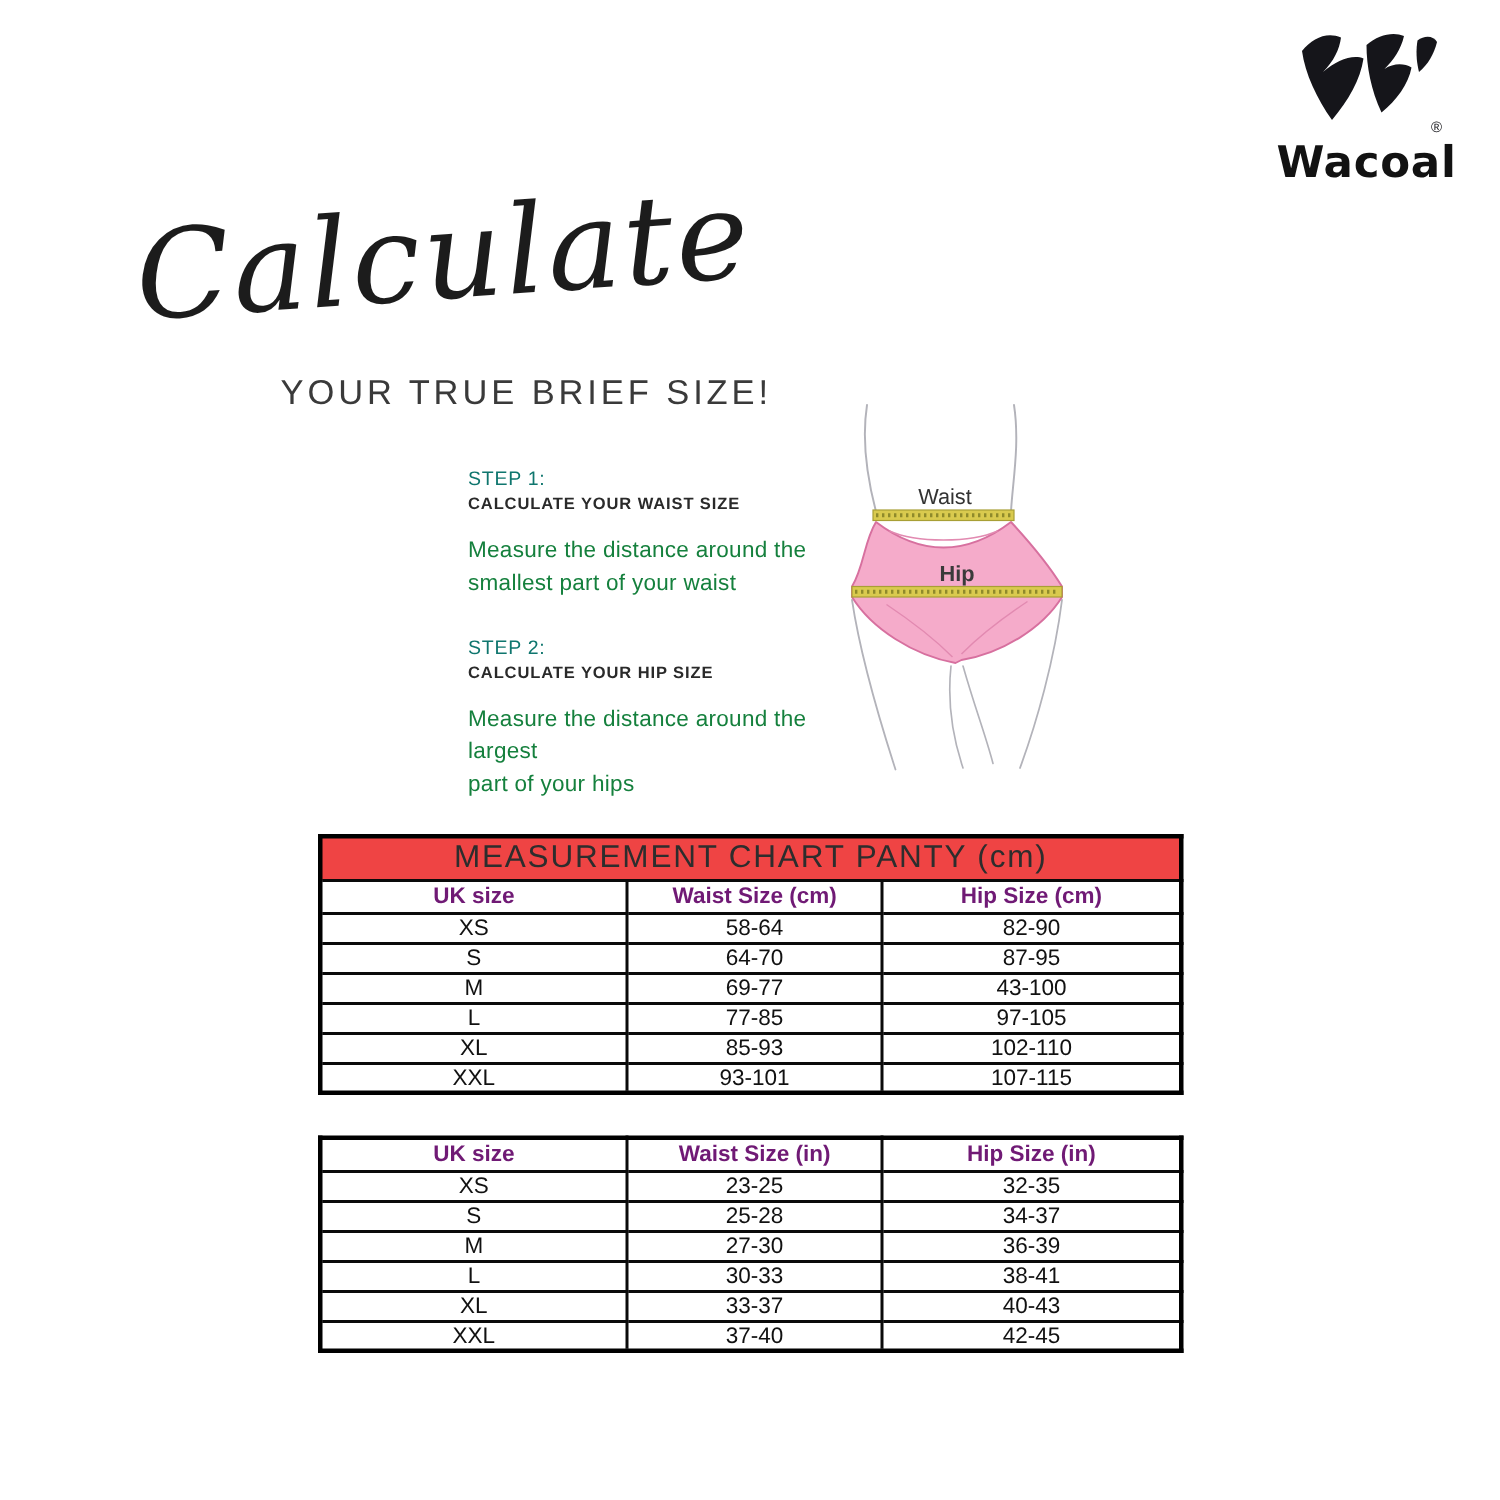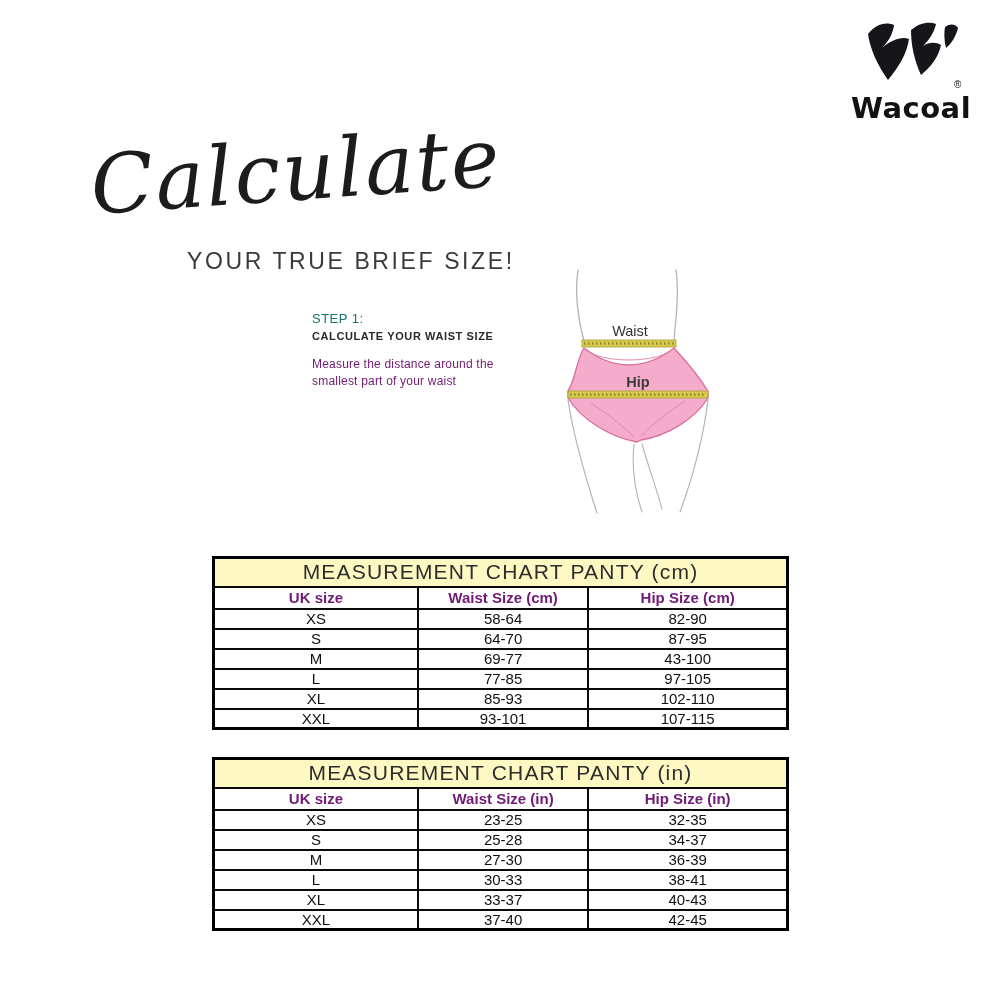--- a/index.html
+++ b/index.html
@@ -64,22 +64,22 @@
     letter-spacing: 0.5px;
   }
   .step-heading {
     font-size: 11px;
     font-weight: 700;
     color: #2a2a2a;
     letter-spacing: 0.6px;
     margin-top: 4px;
   }
   .step-body {
-    font-size: 12px;
-    color: #701a75;
+    font-size: 15px;
+    color: #15803d;
     line-height: 1.45;
     margin-top: 14px;
     white-space: pre-line;
     letter-spacing: 0.2px;
   }
 
   
   .figure { position: absolute; left: 545px; top: 260px; }
 
   
@@ -89,21 +89,21 @@
     width: 577px;
     border-collapse: collapse;
     table-layout: fixed;
     border: 3px solid #000;
     font-family: "Liberation Sans", sans-serif;
   }
   #table-cm { top: 556px; }
   #table-in { top: 757px; }
   .size-table td, .size-table th { border: 2px solid #0a0a0a; text-align: center; }
   .t-title {
-    background: #fef9c3;
+    background: #ef4444;
     font-size: 21px;
     color: #2d2d2d;
     letter-spacing: 1.2px;
     height: 29px;
     border-bottom: 3px solid #000;
   }
   .t-head th { height: 22px; font-size: 15px; font-weight: 700; color: #701a75; }
   .t-body td { height: 20px; font-size: 15px; color: #111; }
 </style>
 </head>
@@ -124,20 +124,26 @@
   <div class="script-title">Calculate</div>
   <div class="subtitle">YOUR TRUE BRIEF SIZE!</div>
 
   <div class="steps">
     <div class="step">
       <div class="step-label">STEP 1:</div>
       <div class="step-heading">CALCULATE YOUR WAIST SIZE</div>
       <div class="step-body">Measure the distance around the
 smallest part of your waist</div>
     </div>
+    <div class="step">
+      <div class="step-label">STEP 2:</div>
+      <div class="step-heading">CALCULATE YOUR HIP SIZE</div>
+      <div class="step-body">Measure the distance around the largest
+part of your hips</div>
+    </div>
   </div>
 
   <svg class="figure" width="240" height="272" viewBox="0 0 240 272" aria-hidden="true">
 
     <path d="M33,10 C29,36 34,62 39,81" fill="none" stroke="#b3b3ba" stroke-width="1.3" stroke-linecap="round"></path>
     <path d="M131,10 C135,36 130,62 129,81" fill="none" stroke="#b3b3ba" stroke-width="1.3" stroke-linecap="round"></path>
 
     <path d="M23,140 C29,180 42,222 52,253" fill="none" stroke="#b3b3ba" stroke-width="1.2" stroke-linecap="round"></path>
     <path d="M163,140 C158,180 146,222 135,252" fill="none" stroke="#b3b3ba" stroke-width="1.2" stroke-linecap="round"></path>
     <path d="M89,184 C86,212 91,234 97,252" fill="none" stroke="#b3b3ba" stroke-width="1.1" stroke-linecap="round"></path>
@@ -216,23 +222,20 @@
       </tbody>
   </table>
 
   <table class="size-table" id="table-in">
     <colgroup>
         <col style="width:35.6%">
         <col style="width:29.7%">
         <col style="width:34.7%">
       </colgroup>
     <tbody>
-        <tr>
-          <td colspan="3" class="t-title">MEASUREMENT CHART PANTY (in)</td>
-        </tr>
     <tr class="t-head">
           <th>UK size</th>
           <th>Waist Size (in)</th>
           <th>Hip Size (in)</th>
         </tr>
     </tbody>
       <tbody class="t-body">
         <tr>
           <td>XS</td>
           <td>23-25</td>

